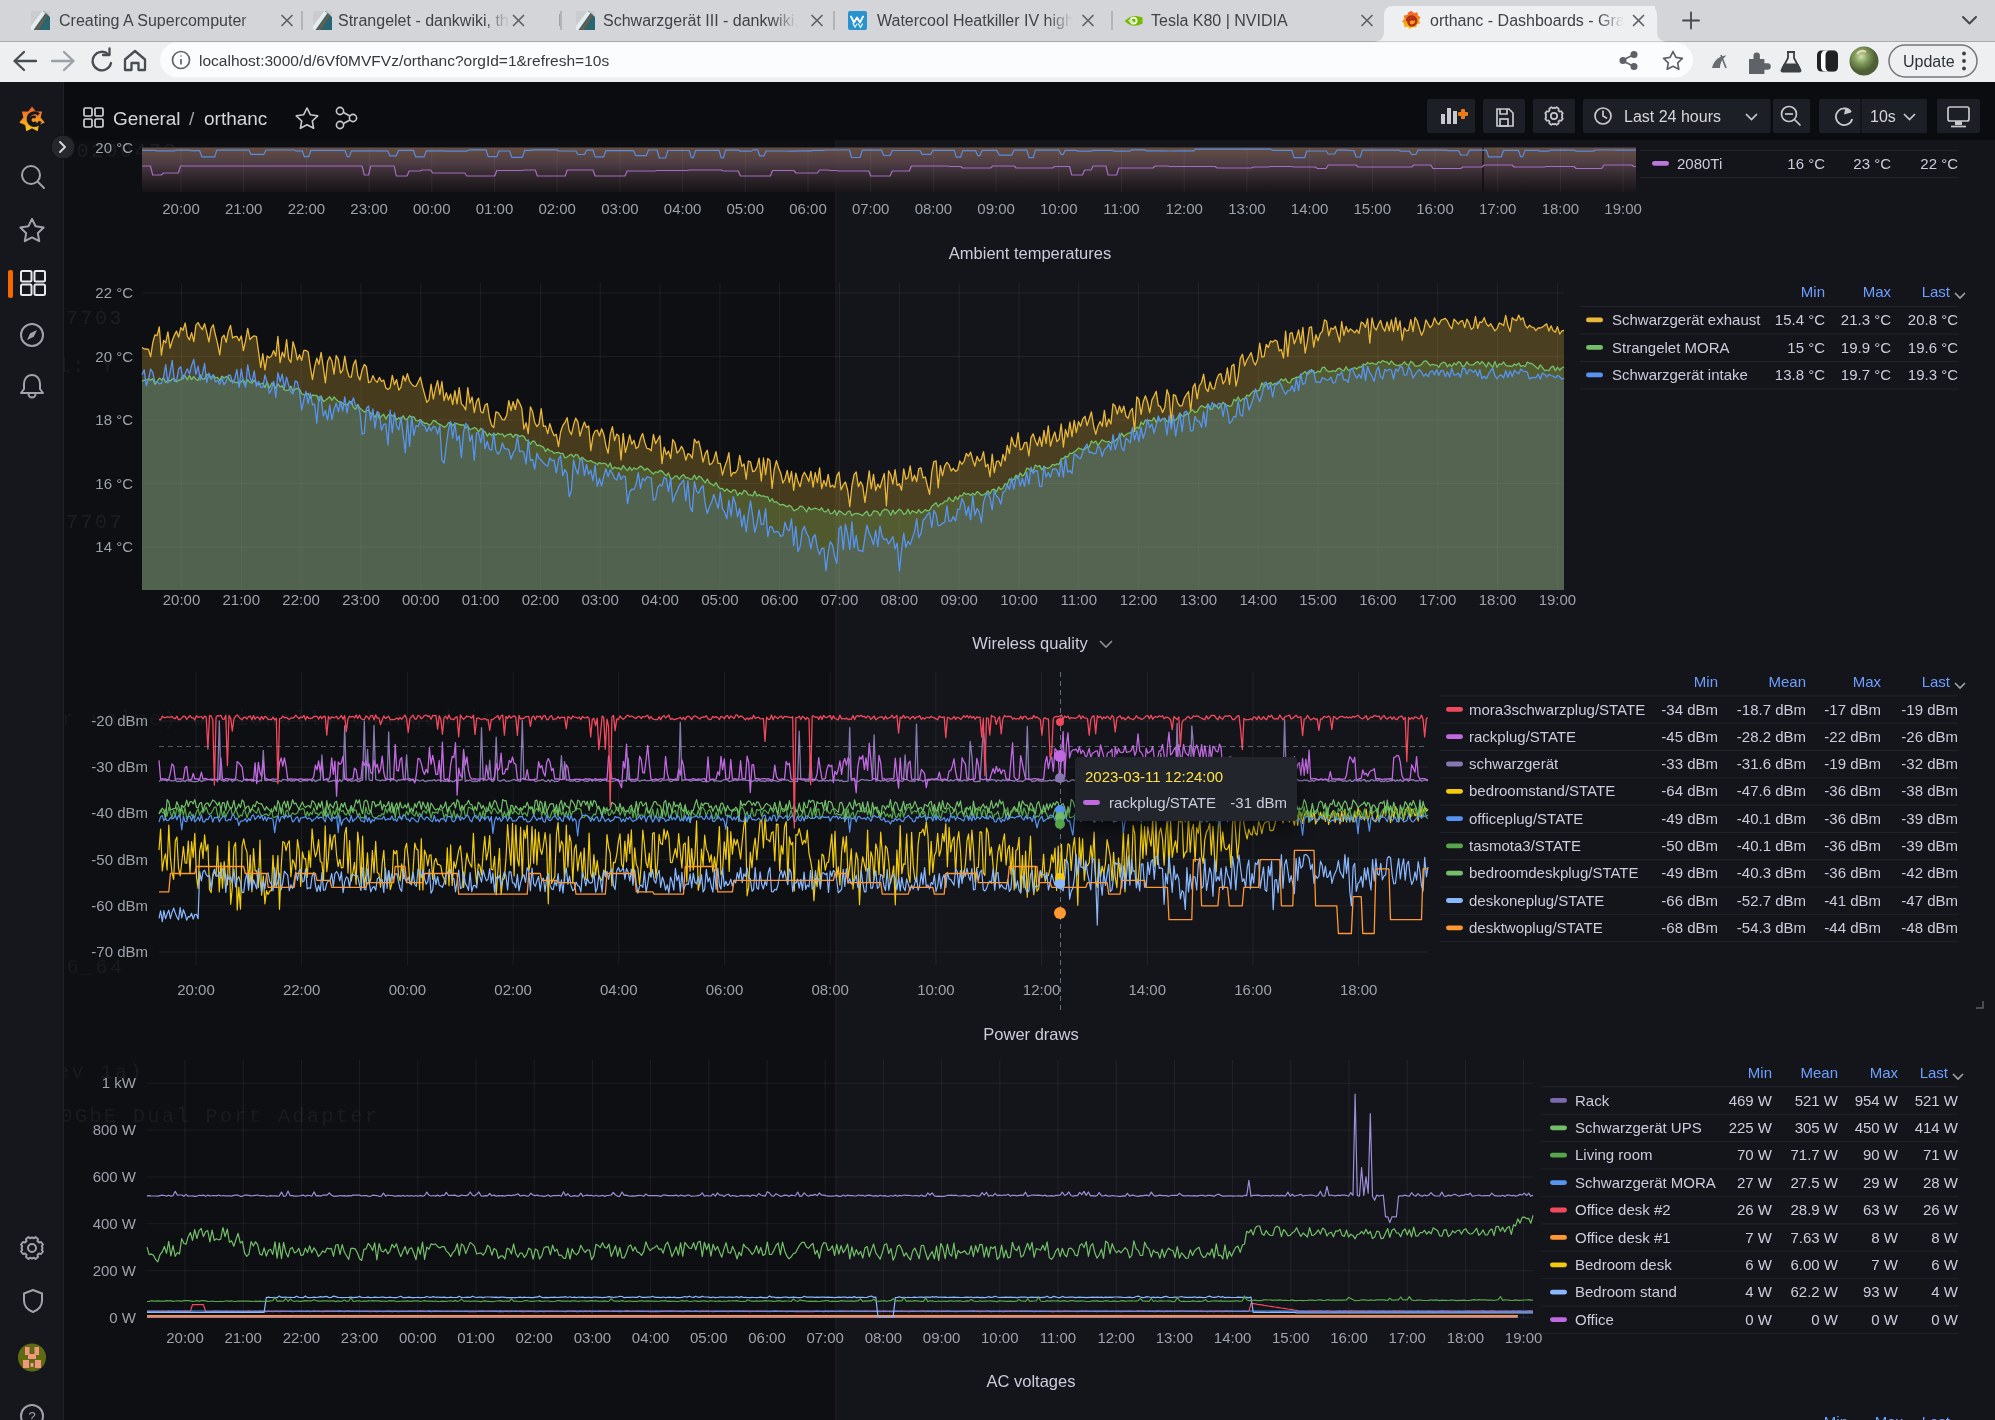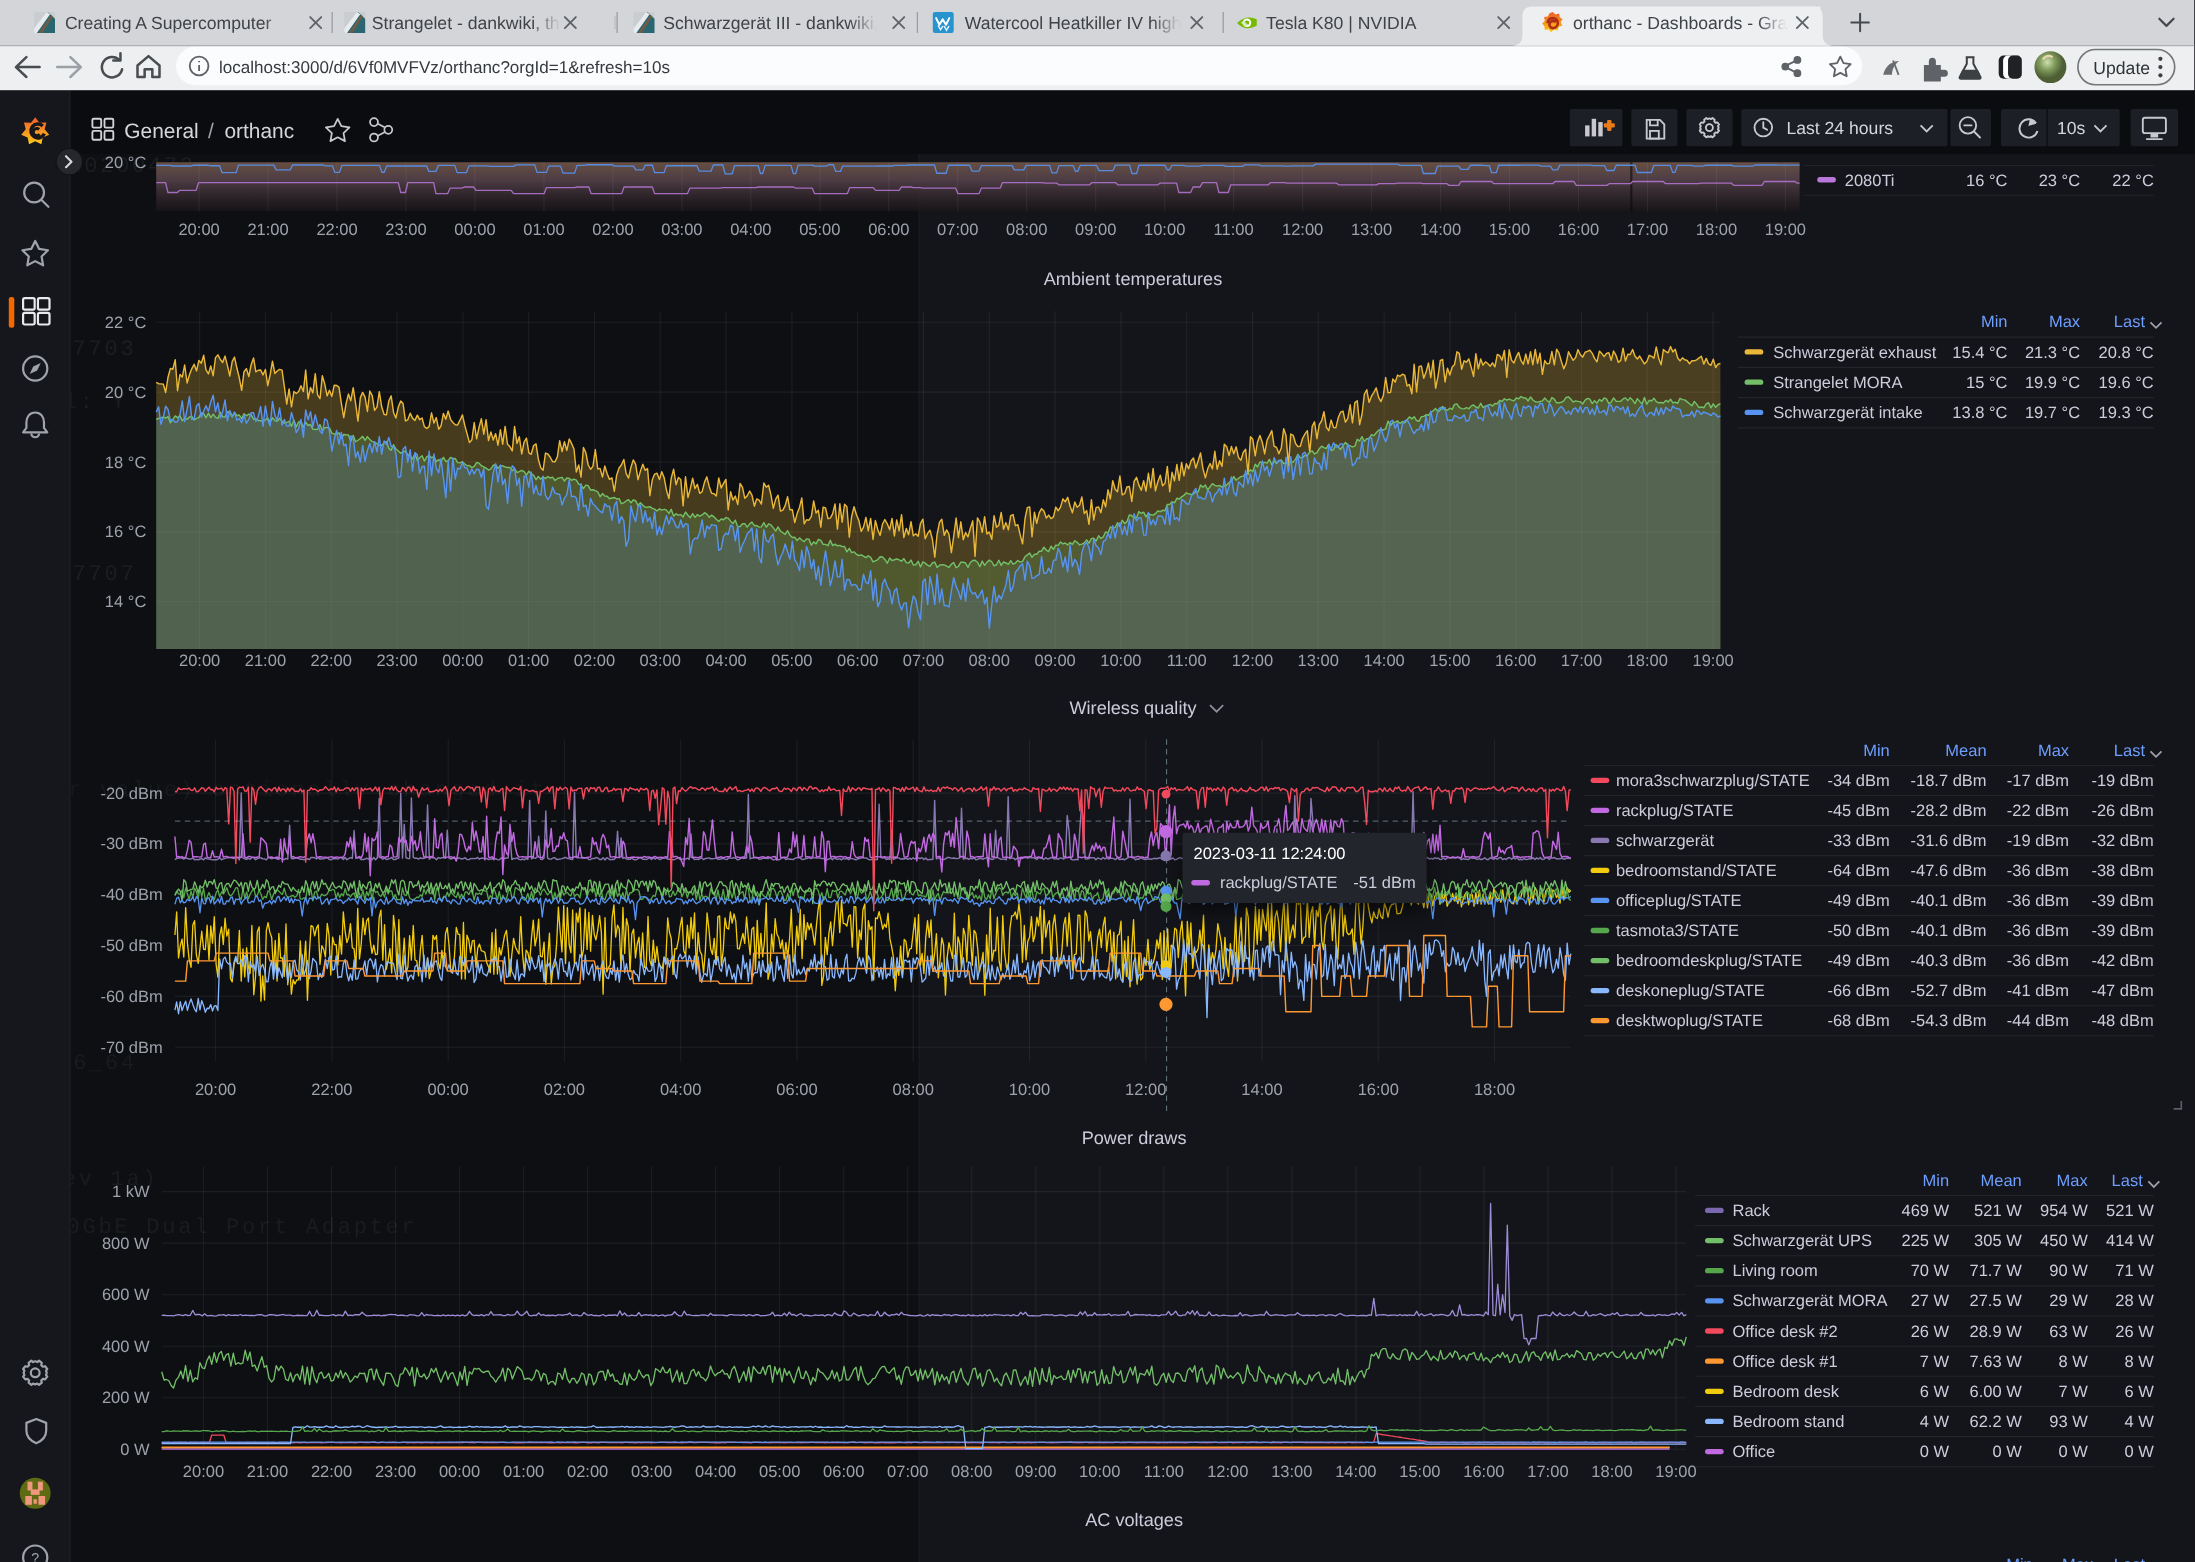--- a/index.html
+++ b/index.html
@@ -449,25 +449,25 @@
     <text x="1838" y="1324.7" text-anchor="end" font-size="15" fill="#ccccdc" font-family="Liberation Sans, sans-serif">0 W</text>
     <text x="1898" y="1324.7" text-anchor="end" font-size="15" fill="#ccccdc" font-family="Liberation Sans, sans-serif">0 W</text>
     <text x="1958" y="1324.7" text-anchor="end" font-size="15" fill="#ccccdc" font-family="Liberation Sans, sans-serif">0 W</text>
     <text x="1031" y="1387" text-anchor="middle" font-size="16.5" fill="#ccccdc" font-family="Liberation Sans, sans-serif" font-weight="500">AC voltages</text>
     <text x="1848" y="1427" text-anchor="end" font-size="15" fill="#6e9fff" font-family="Liberation Sans, sans-serif" font-weight="500">Min</text>
     <text x="1903" y="1427" text-anchor="end" font-size="15" fill="#6e9fff" font-family="Liberation Sans, sans-serif" font-weight="500">Max</text>
     <text x="1950" y="1427" text-anchor="end" font-size="15" fill="#6e9fff" font-family="Liberation Sans, sans-serif" font-weight="500">Last</text>
     <path d="M1955 1423l5 5 5-5" stroke="#9da2ab" stroke-width="1.6" fill="none"></path>
   </svg>
 <div class="abs" style="left:1075px;top:757px;width:222px;height:64px;background:#22252b;border-radius:3px;box-shadow:0 8px 16px rgba(0,0,0,0.55);z-index:6">
-<div style="margin:11px 0 0 10px;font-size:15px;color:#ffffff">2023-03-11 12:24:00</div>
+<div style="margin:11px 0 0 10px;font-size:15px;color:#fde047">2023-03-11 12:24:00</div>
 <div style="margin:9px 10px 0 8px;font-size:15px;color:#ccccdc;display:flex;align-items:center">
 <span style="width:17px;height:4.8px;border-radius:2.4px;background:#C069E0;margin-right:9px;flex:none"></span>
 <span>rackplug/STATE</span>
-      <span style="margin-left:auto">-51 dBm</span>
+      <span style="margin-left:auto">-31 dBm</span>
     </div>
   </div>
 <div class="abs" style="left:0;top:82px;width:64px;height:1338px;background:#16171c;border-right:1px solid #1f2126;z-index:5"></div>
 <svg style="position:absolute;left:0;top:82px;z-index:6" width="1995" height="1338" viewBox="0 82 1995 1338">
     <defs>
       <linearGradient id="gf" x1="0" y1="1" x2="0" y2="0">
 <stop offset="0" stop-color="#fbc91c"></stop>
         <stop offset="1" stop-color="#ef5a28"></stop>
       </linearGradient>
     </defs>

